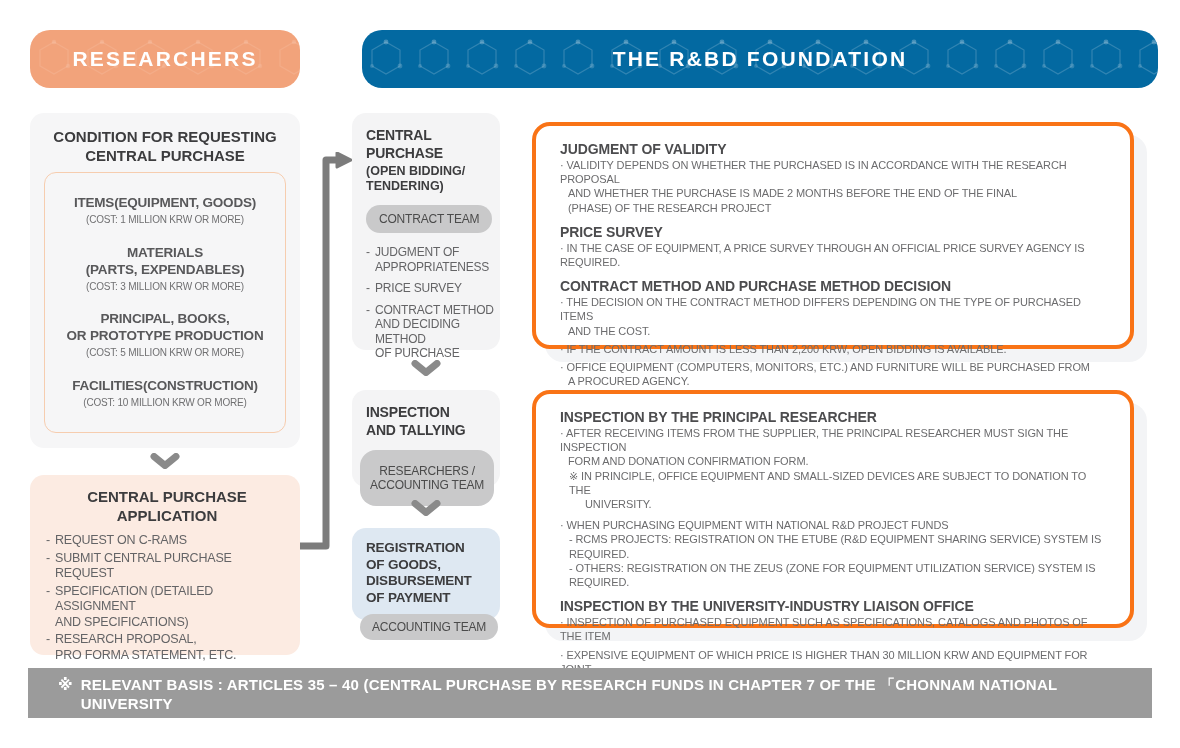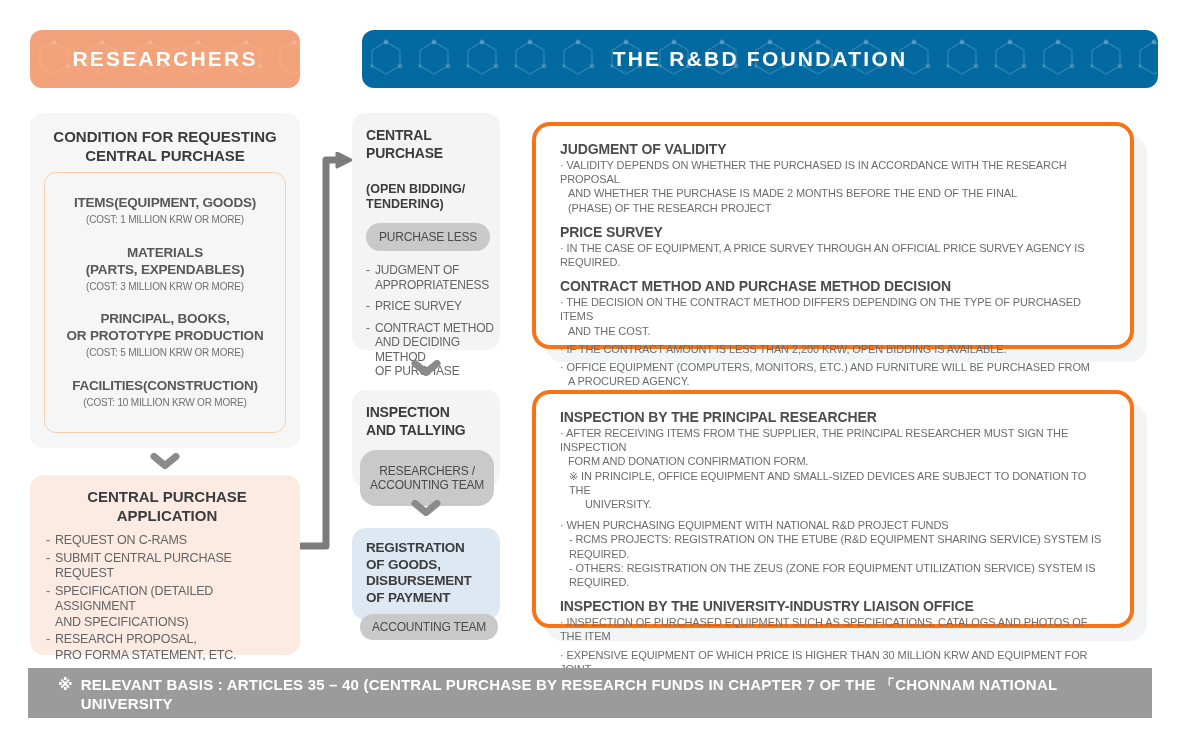--- a/index.html
+++ b/index.html
@@ -4,21 +4,21 @@
 <style>
   * { margin: 0; padding: 0; box-sizing: border-box; }
   html,body { background: #ffffff; }
   .page {
     position: relative; width: 1180px; height: 748px;
     background: #ffffff; overflow: hidden;
     font-family: "Liberation Sans", "DejaVu Sans", sans-serif;
   }
   
   .hdr {
-    position: absolute; top: 30px; height: 58px; border-radius: 12px;
+    position: absolute; top: 30px; height: 58px; border-radius: 20px;
     display: flex; align-items: center; justify-content: center;
     color: #ffffff; font-size: 21px; font-weight: bold; letter-spacing: 2.2px;
     overflow: hidden;
   }
   .hdr-researchers { left: 30px; width: 270px; background: #F2A37B; }
   .hdr-foundation  { left: 352px; width: 796px; background: #0369a1; margin-left: 10px; }
   .hdr svg.pat { position: absolute; inset: 0; }
   .hdr span { position: relative; z-index: 1; }
   
   .cond-box {
@@ -58,21 +58,21 @@
   .connector { position: absolute; left: 294px; top: 152px; width: 64px; height: 404px; }
   
   .mbox {
     position: absolute; left: 352px; width: 148px; border-radius: 14px;
     background: #F4F4F5; padding: 13px 0 0 14px;
   }
   .mbox1 { top: 113px; height: 237px; }
   .mbox2 { top: 390px; height: 97px; }
   .mbox3 { top: 528px; height: 92px; background: #DEE8F2; padding-top: 12px; }
   .m-title { font-size: 14px; line-height: 18px; font-weight: bold; color: #3C3C3E; letter-spacing: -0.2px; white-space: pre-line; }
-  .m-sub   { font-size: 12.5px; line-height: 15px; font-weight: bold; color: #3C3C3E; margin-top: 20px; white-space: pre-line; }
+  .m-sub   { font-size: 12.5px; line-height: 15px; font-weight: bold; color: #3C3C3E; margin-top: 2px; white-space: pre-line; }
   .m-title3 { font-size: 13.5px; line-height: 16.5px; }
   .pill {
     display: inline-block; background: #C9C9CA; color: #4B4B4B;
     font-size: 12px; line-height: 14px; border-radius: 16px;
     padding: 7px 13px; margin-top: 11px; letter-spacing: -0.2px; white-space: pre-line;
   }
   .pill-wide { margin-left: -6px; padding: 14px 10px; text-align: center; }
   .pill-acct { margin-left: -6px; margin-top: 8px; padding: 6px 12px; }
   .m-list { margin-top: 12px; }
   .m-item { display: flex; font-size: 12px; line-height: 14.5px; color: #646466; letter-spacing: -0.2px; margin-top: 7px; }
@@ -196,21 +196,21 @@
 
   <svg class="connector" viewBox="0 0 64 404">
     <polyline points="6,394 32,394 32,8 42,8" fill="none" stroke="#7C7C7C" stroke-width="7" stroke-linejoin="round"></polyline>
     <path d="M43 1 L57 8 L43 15 Z" fill="#7C7C7C" stroke="#7C7C7C" stroke-width="3" stroke-linejoin="round"></path>
   </svg>
 
   <div class="mbox mbox1">
     <div class="m-title">CENTRAL PURCHASE</div>
     <div class="m-sub">(OPEN BIDDING/
 TENDERING)</div>
-    <div class="pill">PURCHASE LESS</div>
+    <div class="pill">CONTRACT TEAM</div>
     <div class="m-list">
       <div class="m-item">
         <span class="mk">-</span>
         <span class="tx">JUDGMENT OF
 APPROPRIATENESS</span>
       </div>
       <div class="m-item">
         <span class="mk">-</span>
         <span class="tx">PRICE SURVEY</span>
       </div>

